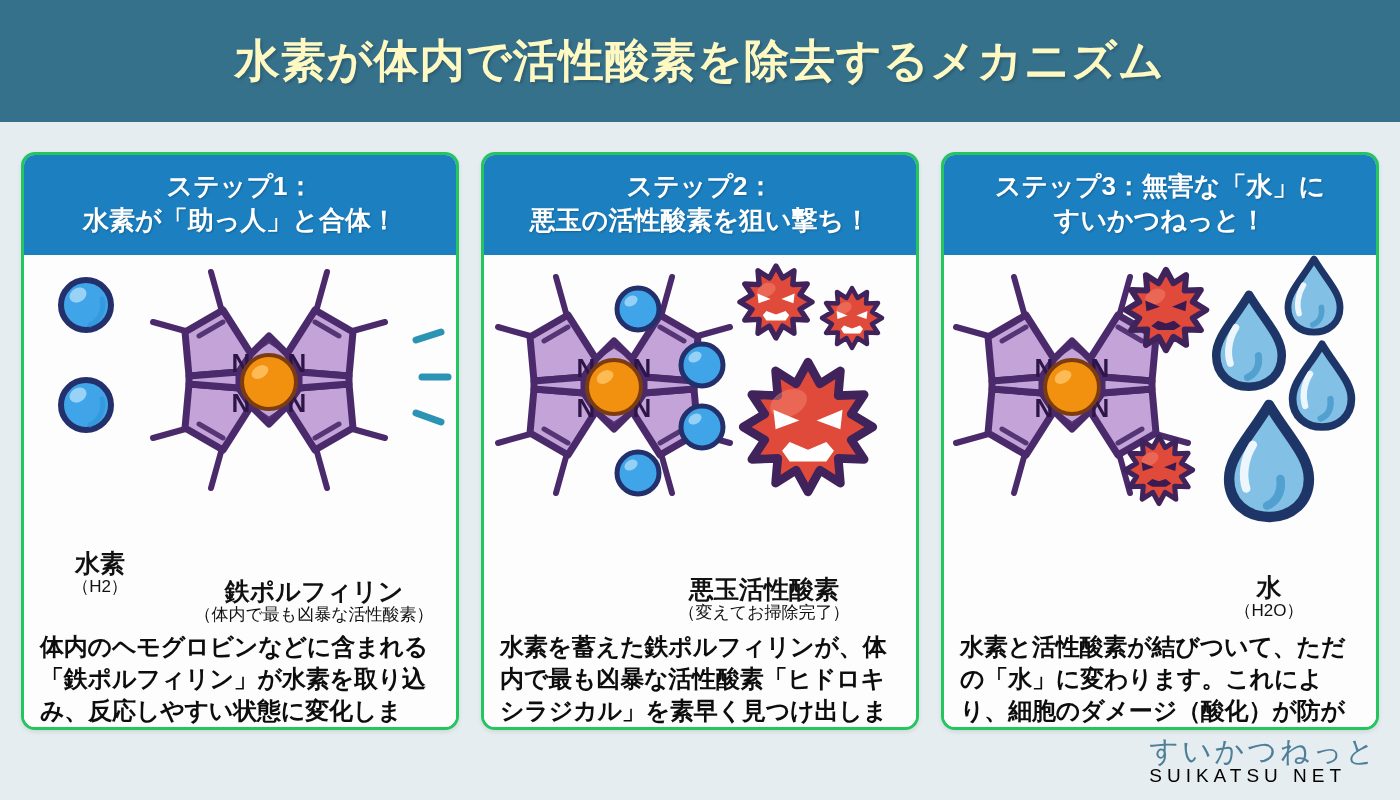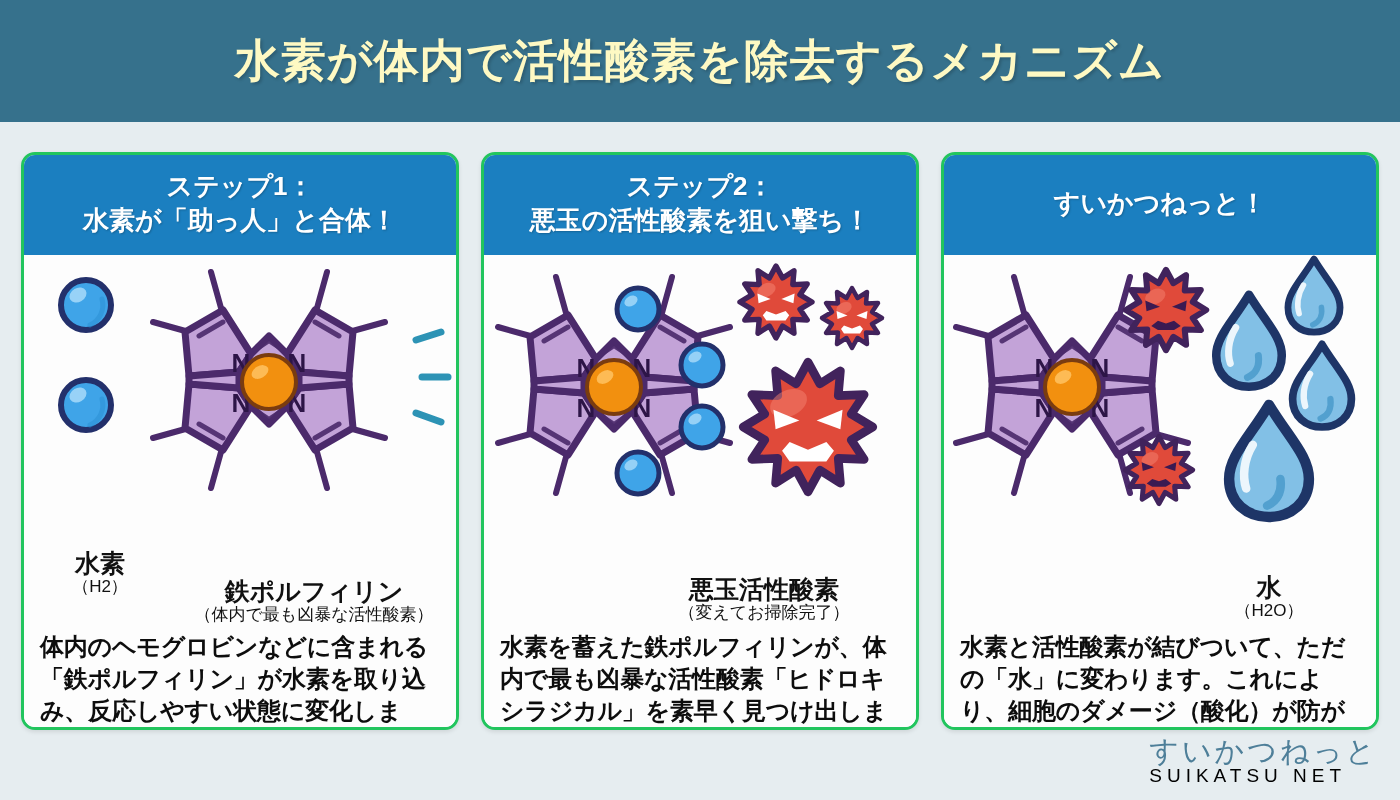--- a/index.html
+++ b/index.html
@@ -313,20 +313,21 @@
             <span class="cap-sub">（変えてお掃除完了）</span>
           </div>
         </div>
 
         <div class="body-text">水素を蓄えた鉄ポルフィリンが、体内で最も凶暴な活性酸素「ヒドロキシラジカル」を素早く見つけ出します。</div>
       </div>
     </div>
 
     <div class="card">
       <div class="card-header">
+        <span class="hline">ステップ3：無害な「水」に</span>
         <span class="hline">すいかつねっと！</span>
       </div>
       <div class="card-body">
 
         <div class="illus">
           <svg width="432" height="300" viewBox="0 0 432 300">
 
             <g transform="translate(128,130)">
               <g stroke="#4b2a6b" stroke-width="6" stroke-linecap="round" fill="none">
                 <line x1="-48" y1="-72" x2="-58" y2="-108"></line>

